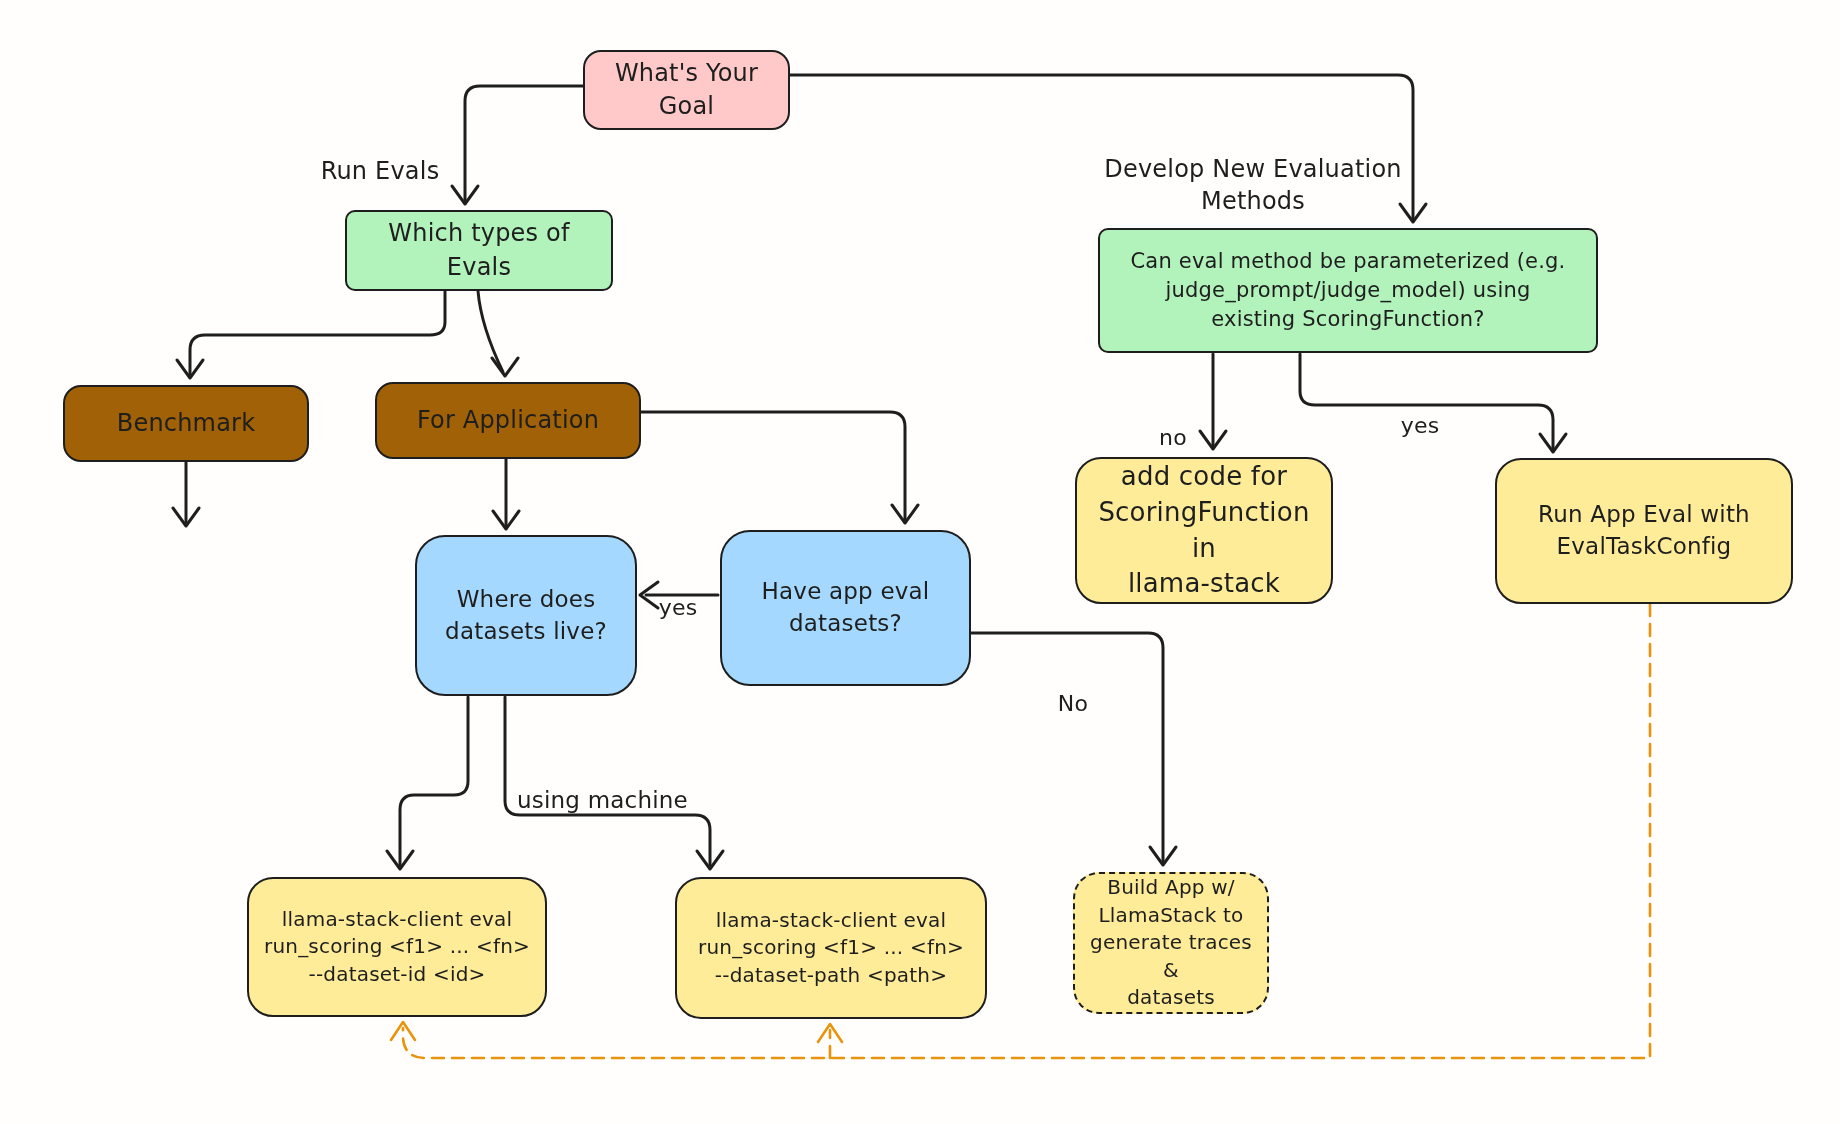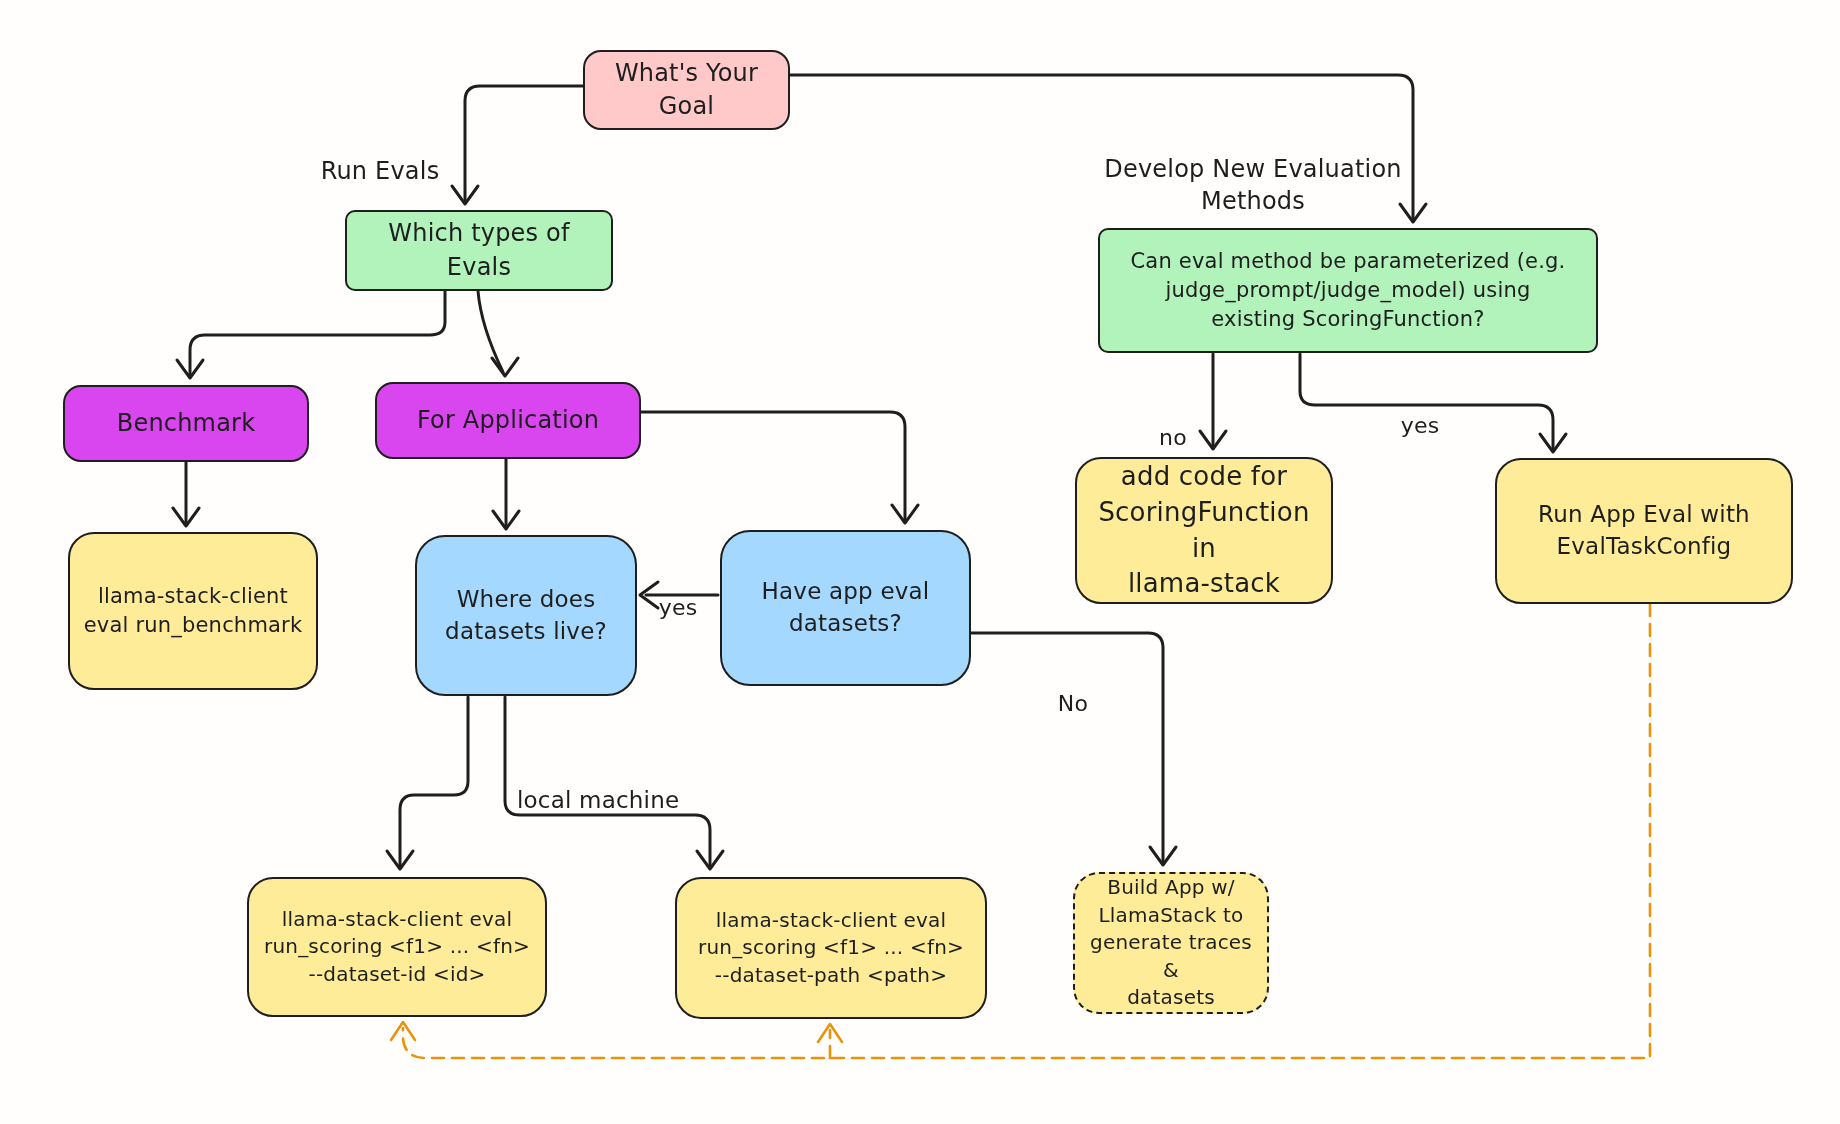--- a/index.html
+++ b/index.html
@@ -20,21 +20,21 @@
     text-align: center;
     white-space: pre-line;
     line-height: 1.38;
     font-size: 23px;
     padding: 6px 10px;
     border-radius: 18px;
     letter-spacing: 0.2px;
   }
   .pink   { background: #ffc9c9; }
   .green  { background: #b2f2bb; border-radius: 10px; }
-  .white  { background: #d946ef; }
+  .white  { background: #a16207; }
   .yellow { background: #ffec99; border-radius: 26px; }
   .blue   { background: #a5d8ff; border-radius: 30px; }
   .dashed { border-style: dashed; }
   .edge-label {
     position: absolute;
     text-align: center;
     white-space: pre-line;
     font-size: 23px;
     line-height: 1.35;
     letter-spacing: 0.2px;
@@ -103,22 +103,20 @@
 Evals</div>
 
   <div class="node green" style="left:1098px; top:228px; width:500px; height:125px; font-size:21px;">Can eval method be parameterized (e.g.
 judge_prompt/judge_model) using
 existing ScoringFunction?</div>
 
   <div class="node white" style="left:63px; top:385px; width:246px; height:77px; font-size:24px;">Benchmark</div>
 
   <div class="node white" style="left:375px; top:382px; width:266px; height:77px; font-size:24px;">For Application</div>
 
-  <div class="node yellow" style="left:68px; top:532px; width:250px; height:158px; font-size:21px;">llama-stack-client
-eval run_benchmark</div>
 
   <div class="node blue" style="left:415px; top:535px; width:222px; height:161px;">Where does
 datasets live?</div>
 
   <div class="node blue" style="left:720px; top:530px; width:251px; height:156px;">Have app eval
 datasets?</div>
 
   <div class="node yellow" style="left:1075px; top:457px; width:258px; height:147px; font-size:26px;">add code for
 ScoringFunction in
 llama-stack</div>
@@ -146,15 +144,15 @@
 
   <div class="edge-label" style="left:645px; top:548px; width:66px; font-size:22px;">yes</div>
 
   <div class="edge-label" style="left:1040px; top:644px; width:66px; font-size:22px;">No</div>
 
   <div class="edge-label" style="left:1145px; top:378px; width:56px; font-size:22px;">no</div>
 
   <div class="edge-label" style="left:1385px; top:366px; width:70px; font-size:22px;">yes</div>
 
 
-  <div class="edge-label" style="left:517px; top:740px; width:180px; text-align:left;">local machine</div>
+  <div class="edge-label" style="left:517px; top:740px; width:180px; text-align:left;">using machine</div>
 
 </div>
 
 </body></html>

